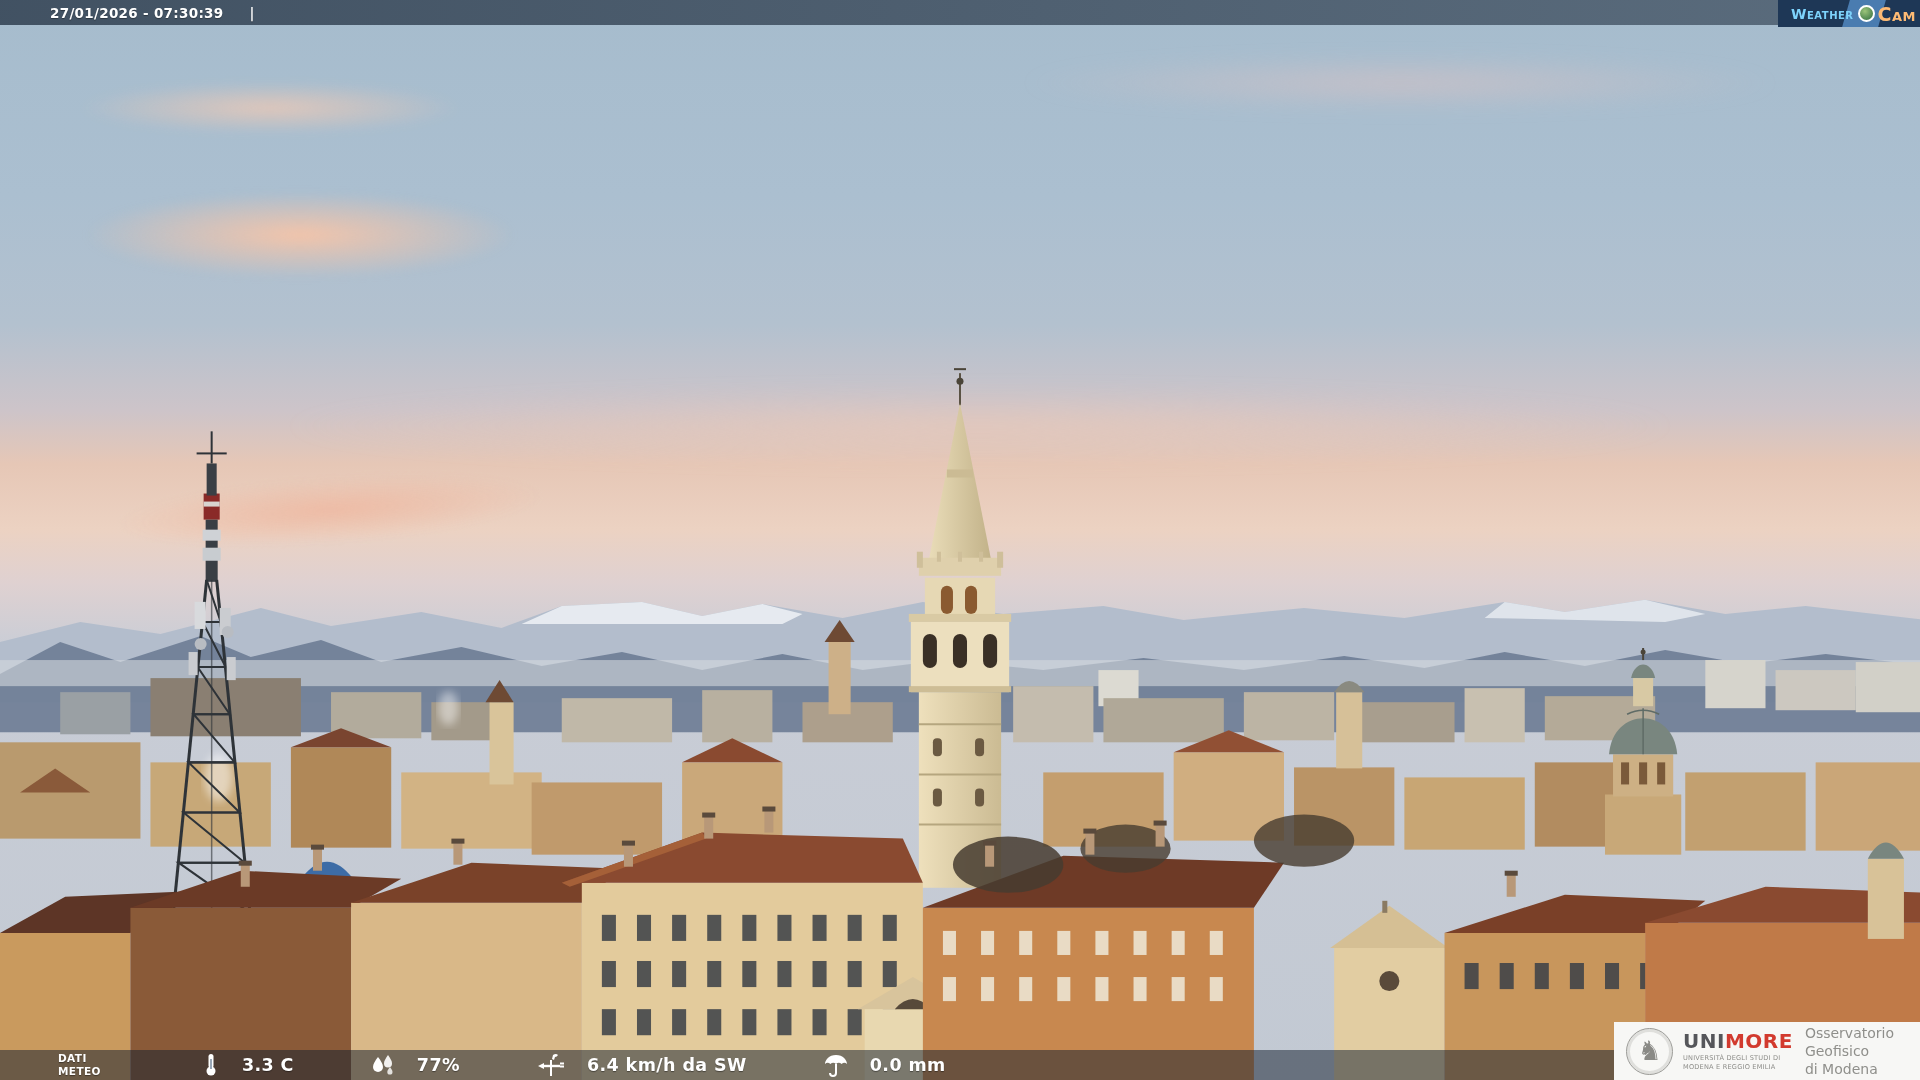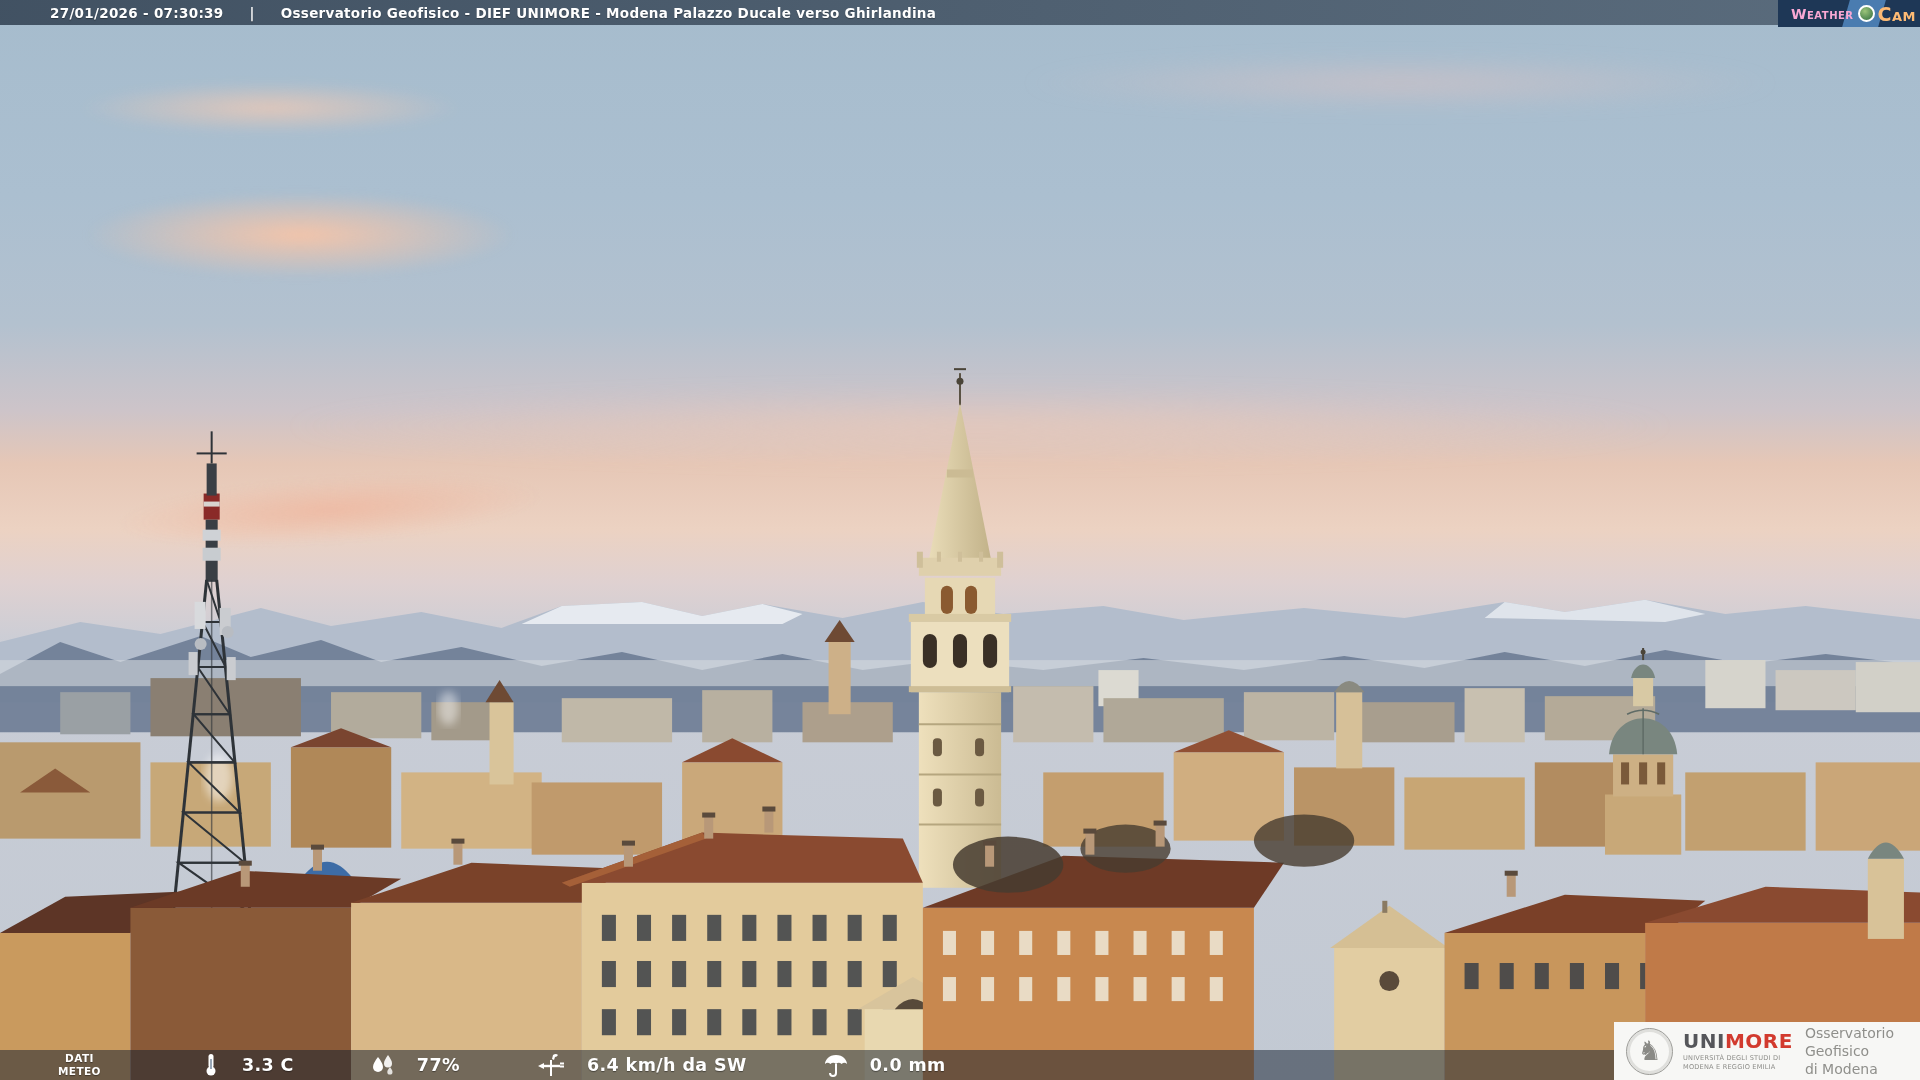--- a/index.html
+++ b/index.html
@@ -20,31 +20,31 @@
   .topbar{position:absolute;top:0;left:0;right:0;height:25px;
           background:linear-gradient(90deg,rgba(60,76,93,.95),rgba(80,97,114,.88));
           display:flex;align-items:center;color:#fff;font-weight:bold;
           font-size:13.5px;letter-spacing:.3px;padding-left:50px;box-sizing:border-box;
           text-shadow:0 1px 1px rgba(0,0,0,.35);z-index:30;}
   .topbar .sep{margin:0 26px;font-weight:bold;opacity:.95;}
   .wc-badge{position:absolute;right:0;top:0;height:27px;background:#1e3756;
             display:flex;align-items:center;padding:0 10px 0 13px;z-index:31;}
   .wc-badge::before{content:"";position:absolute;left:68px;top:0;bottom:0;width:36px;
             background:#4a7cb0;transform:skewX(-16deg);}
-  .wc-weather{position:relative;font-variant:small-caps;font-weight:600;font-size:14px;color:#f9a8d4;letter-spacing:.5px;}
+  .wc-weather{position:relative;font-variant:small-caps;font-weight:600;font-size:14px;color:#7dd3fc;letter-spacing:.5px;}
   .wc-lens{position:relative;width:13px;height:13px;border-radius:50%;border:2.5px solid #fff;
            background:radial-gradient(circle at 38% 32%,#9cc47a,#2e6b3e);margin:0 3px 0 4px;}
   .wc-cam{position:relative;font-variant:small-caps;font-weight:800;font-size:19px;color:#fdba74;letter-spacing:.5px;}
 
   
   .bottombar{position:absolute;left:0;right:0;bottom:0;height:30px;
              background:rgba(22,32,48,.52);display:flex;align-items:center;
              color:#fff;padding-left:58px;box-sizing:border-box;z-index:30;
              text-shadow:0 1px 1px rgba(0,0,0,.4);}
-  .dati{font-size:10.5px;font-weight:bold;line-height:1.2;text-align:center;
+  .dati{font-size:10.5px;font-weight:bold;line-height:1.2;
         letter-spacing:.4px;margin-right:100px;}
   .reading{display:flex;align-items:center;gap:21px;margin-right:76px;
            font-size:17.5px;font-weight:bold;letter-spacing:.4px;white-space:nowrap;}
   .reading svg{display:block;}
 
   
   .uni-box{position:absolute;right:0;bottom:0;width:312px;height:58px;background:#f7f7f5;
            display:flex;align-items:center;padding:5px 8px 5px 12px;box-sizing:border-box;
            gap:10px;z-index:40;}
   .seal{width:45px;height:45px;border-radius:50%;border:1.2px solid #9a9a96;
@@ -280,21 +280,20 @@
       <use href="#chimney" x="982" y="842"></use>
       <use href="#chimney" x="1082" y="830"></use>
       <use href="#chimney" x="1152" y="822"></use>
       <use href="#chimney" x="1502" y="872"></use>
     </g>
   </svg>
 
   <header class="topbar">
     <span>27/01/2026 - 07:30:39</span>
     <span class="sep">|</span>
-    <span>Osservatorio Geofisico - DIEF UNIMORE - Modena Palazzo Ducale verso Ghirlandina</span>
   </header>
   <div class="wc-badge">
     <span class="wc-weather">Weather</span>
     <span class="wc-lens"></span>
     <span class="wc-cam">Cam</span>
   </div>
 
   <footer class="bottombar">
     <div class="dati">
       <div>DATI</div>

